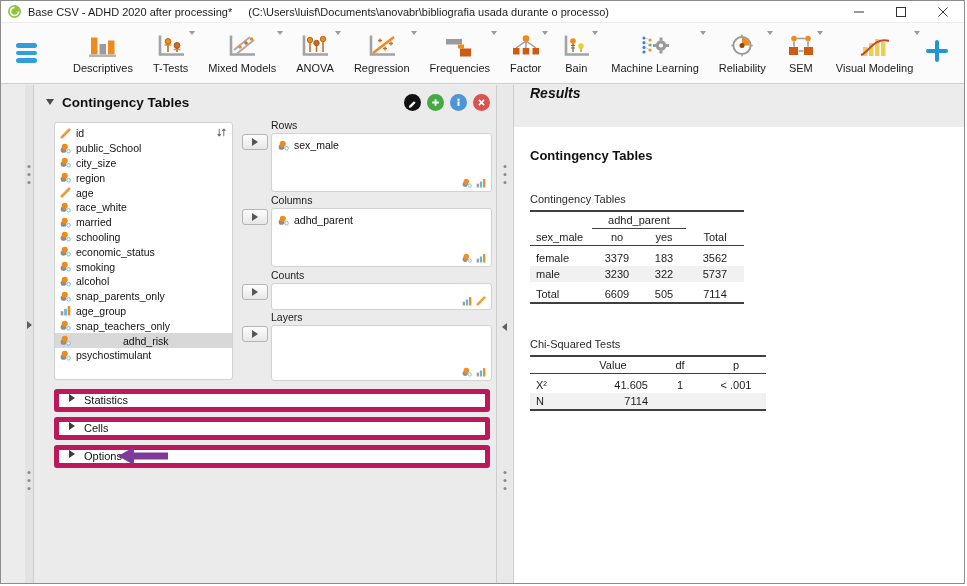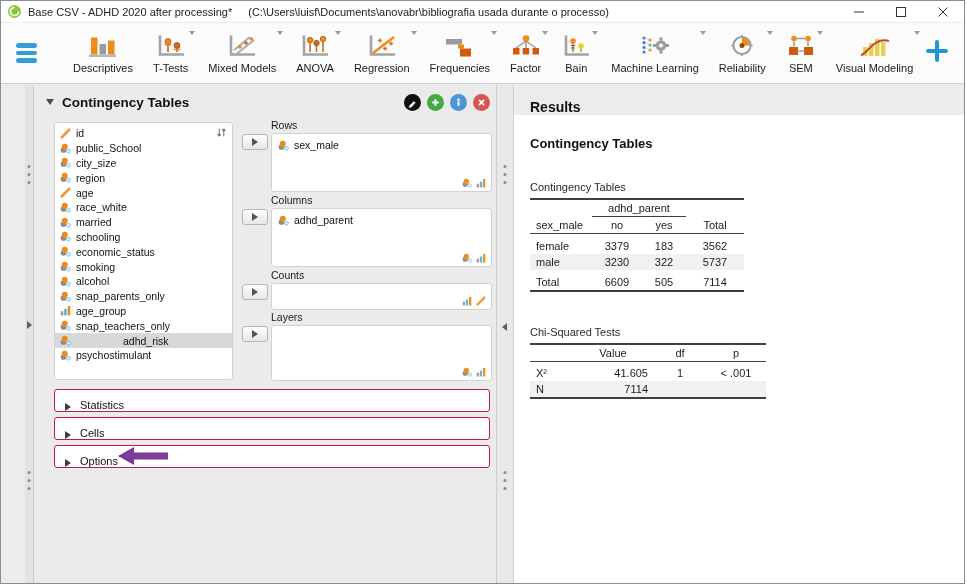--- a/index.html
+++ b/index.html
@@ -50,28 +50,28 @@
 
   .assign-btn { position:absolute; left:208px; width:26px; height:16px; background:linear-gradient(#fdfdfd,#e7e7e7); border:1px solid #b5b5b5; border-radius:3px; display:flex; align-items:center; justify-content:center; cursor:pointer; }
   .assign-btn b { width:0; height:0; border-top:4px solid transparent; border-bottom:4px solid transparent; border-left:6px solid #555; }
 
   .zone-label { position:absolute; left:237px; font-size:10.5px; color:#1a1a1a; }
   .zone-box { position:absolute; left:237px; width:221px; background:#fff; border:1px solid #d2d2d2; border-radius:3px; }
   .zone-item { display:flex; align-items:center; padding:5px 6px 0 6px; font-size:10.5px; color:#111; }
   .zone-types { position:absolute; right:5px; bottom:3px; display:flex; gap:4px; align-items:flex-end; opacity:.95; }
   .zone-types svg { width:10px; height:10px; }
 
-  .section-bar { position:absolute; left:20px; width:436px; height:23px; background:#fff; border:1px solid #be185d; border-radius:3px; display:flex; align-items:flex-end; padding-left:10px; cursor:pointer; }
+  .section-bar { position:absolute; left:20px; width:436px; height:23px; background:#fff; border:5px solid #be185d; border-radius:3px; display:flex; align-items:flex-start; padding-left:10px; cursor:pointer; }
   .section-tri { width:0; height:0; border-top:4px solid transparent; border-bottom:4px solid transparent; border-left:6px solid #3d3d3d; margin-right:9px; }
   .section-label { font-size:11px; color:#111; }
   .purple-arrow { position:absolute; left:84px; top:362px; z-index:5; }
 
   
   .results-panel { flex:1; background:#ffffff; position:relative; overflow:hidden; }
-  .results-header { height:30px; background:#ececec; display:flex; align-items:flex-end; padding-left:16px; }
+  .results-header { height:42px; background:#ececec; display:flex; align-items:flex-start; padding-left:16px;font-style:italic; }
   .results-title { font-weight:bold; font-size:14px; color:#111; }
   .results-body { padding:13px 10px 0 16px; }
   .analysis-heading { font-size:13px; font-weight:bold; color:#111; margin:8px 0 30px 0; }
   .tbl-caption { font-size:11px; color:#2a2a2a; margin:0 0 5px 0; }
   .tbl-block { margin-bottom:34px; }
 
   table.jasp-table { border-collapse:collapse; font-size:11px; color:#1c1c1c; border-top:2px solid #3f3f3f; border-bottom:2px solid #3f3f3f; }
   table.jasp-table td { padding:2px 6px; white-space:nowrap; }
   tr.span-row td.span-head { text-align:center; border-bottom:1px solid #3f3f3f; }
   tr.head-row td { border-bottom:1px solid #3f3f3f; }

